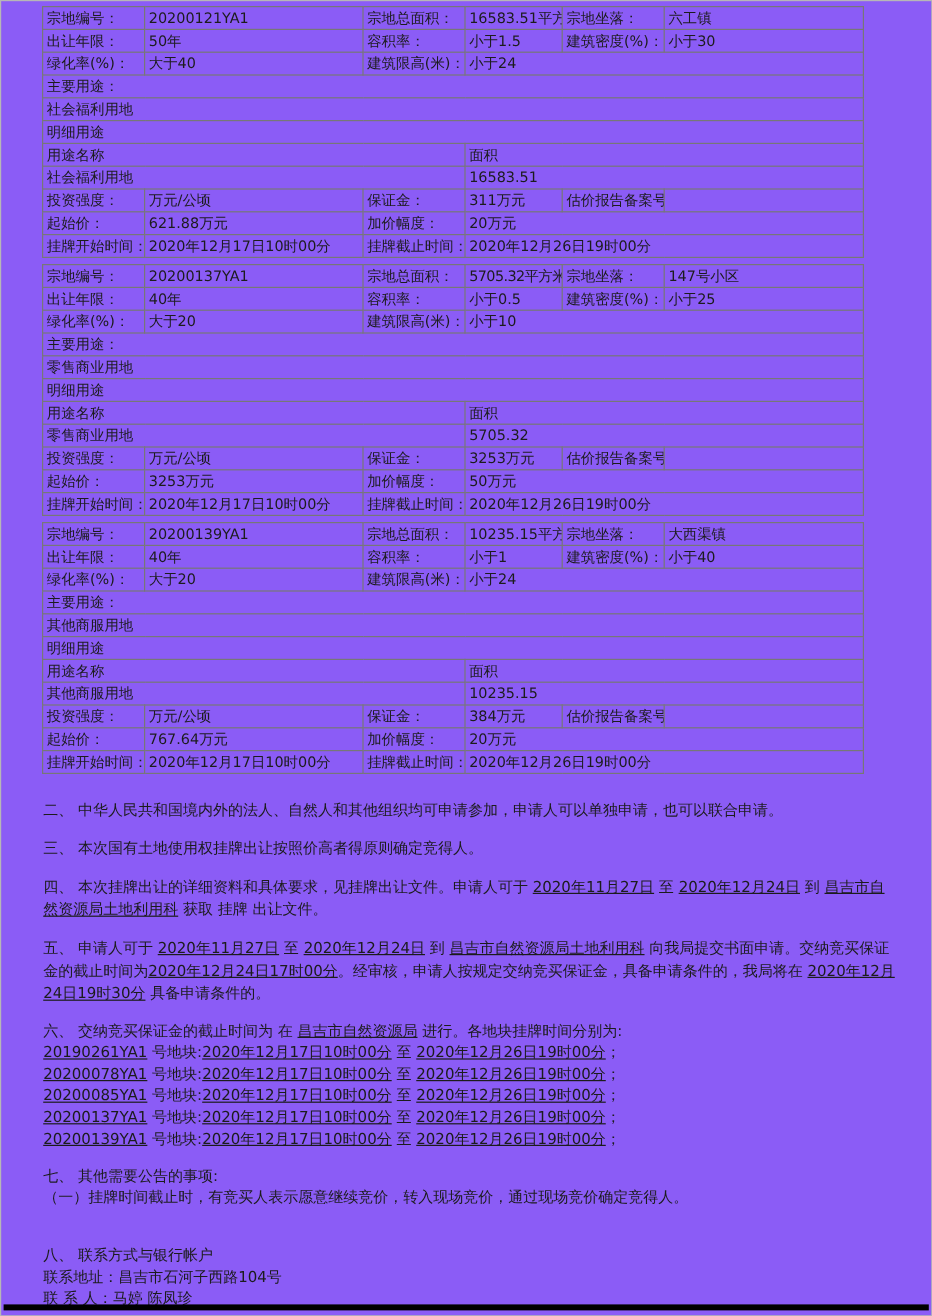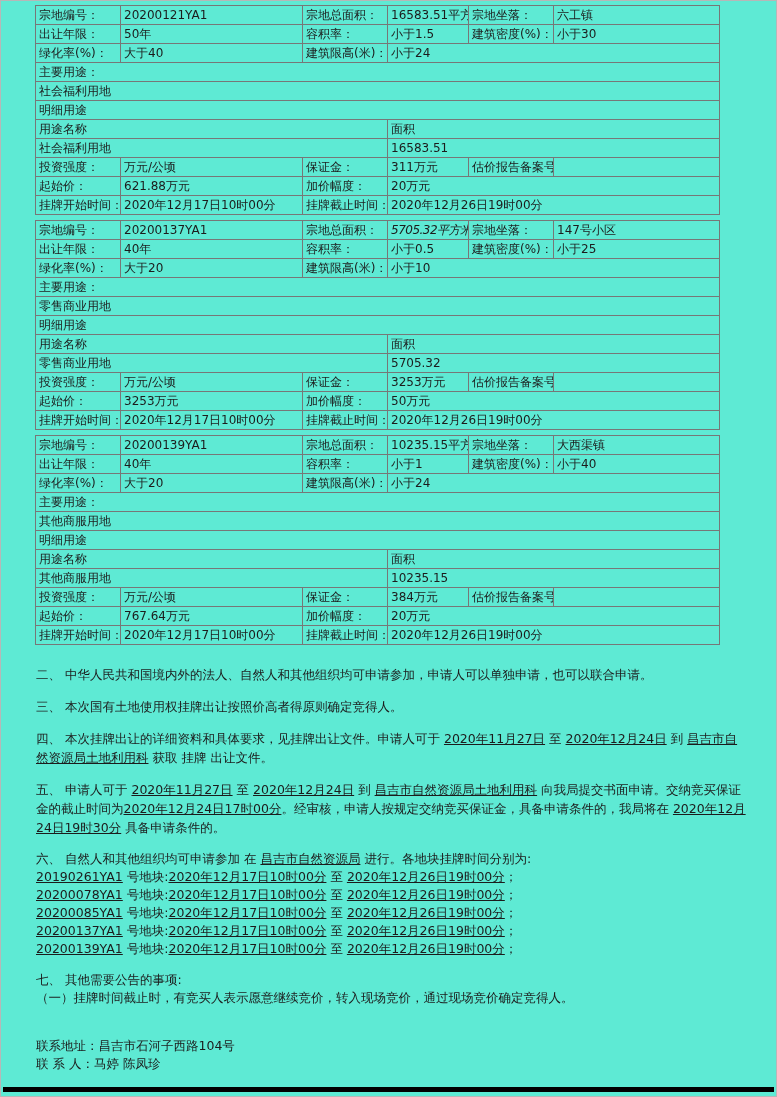--- a/index.html
+++ b/index.html
@@ -1,20 +1,20 @@
 <!DOCTYPE html>
 <html><head>
 <meta charset="utf-8">
 <style>
   html,body { margin:0; padding:0; background:#fff; }
   .page {
     position:relative;
     width:775px; height:1095px;
     border:1px solid #b7b7b7;
-    background:#5eead4;
+    background:#8b5cf6;
     font-family:"DejaVu Sans", sans-serif;
     color:#1c1c1c;
     overflow:hidden;
   }
   .tables { margin:4px 0 0 34px; }
   table.parcel {
     border-collapse:collapse;
     table-layout:fixed;
     width:684px;
     margin-bottom:5px;
@@ -33,21 +33,20 @@
   td.wrap {
     white-space:normal;
     word-break:break-all;
     line-height:13px;
     font-size:11px;
   }
   td.nw {
     white-space:nowrap;
     font-size:11px;
     letter-spacing:-0.5px;
-    font-style:italic;
   }
   .content { margin:20px 30px 0 35px; font-size:12.5px; }
   .para { line-height:19px; margin:0 0 13px 0; }
   .line { line-height:18px; margin:0; }
   .u { text-decoration:underline; }
   .bottom-bar {
     position:absolute;
     left:2px; right:2px; bottom:4px;
     height:5px;
     background:#000;
@@ -278,34 +277,35 @@
 
   </div>
 
   <div class="content">
     <p class="para"><span>二、 中华人民共和国境内外的法人、自然人和其他组织均可申请参加，申请人可以单独申请，也可以联合申请。</span></p>
     <p class="para"><span>三、 本次国有土地使用权挂牌出让按照价高者得原则确定竞得人。</span></p>
     <p class="para"><span>四、 本次挂牌出让的详细资料和具体要求，见挂牌出让文件。申请人可于 </span><span class="u">2020年11月27日</span><span> 至 </span><span class="u">2020年12月24日</span><span> 到 </span><span class="u">昌吉市自然资源局土地利用科</span><span> 获取 挂牌 出让文件。</span></p>
     <p class="para"><span>五、 申请人可于 </span><span class="u">2020年11月27日</span><span> 至 </span><span class="u">2020年12月24日</span><span> 到 </span><span class="u">昌吉市自然资源局土地利用科</span><span> 向我局提交书面申请。交纳竞买保证金的截止时间为</span><span class="u">2020年12月24日17时00分</span><span>。经审核，申请人按规定交纳竞买保证金，具备申请条件的，我局将在 </span><span class="u">2020年12月24日19时30分</span><span> 具备申请条件的。</span></p>
 
     <div style="margin-bottom:13px;">
-      <div class="line"><span>六、 自然人和其他组织均可申请参加 在 </span><span class="u">昌吉市自然资源局</span><span> 进行。各地块挂牌时间分别为:</span></div>
+      <div class="line"><span>六、 交纳竞买保证金的截止时间为 在 </span><span class="u">昌吉市自然资源局</span><span> 进行。各地块挂牌时间分别为:</span></div>
       <div class="line"><span class="u">20190261YA1</span><span> 号地块:</span><span class="u">2020年12月17日10时00分</span><span> 至 </span><span class="u">2020年12月26日19时00分</span><span>；</span></div>
       <div class="line"><span class="u">20200078YA1</span><span> 号地块:</span><span class="u">2020年12月17日10时00分</span><span> 至 </span><span class="u">2020年12月26日19时00分</span><span>；</span></div>
       <div class="line"><span class="u">20200085YA1</span><span> 号地块:</span><span class="u">2020年12月17日10时00分</span><span> 至 </span><span class="u">2020年12月26日19时00分</span><span>；</span></div>
       <div class="line"><span class="u">20200137YA1</span><span> 号地块:</span><span class="u">2020年12月17日10时00分</span><span> 至 </span><span class="u">2020年12月26日19时00分</span><span>；</span></div>
       <div class="line"><span class="u">20200139YA1</span><span> 号地块:</span><span class="u">2020年12月17日10时00分</span><span> 至 </span><span class="u">2020年12月26日19时00分</span><span>；</span></div>
     </div>
 
     <div style="margin-bottom:30px;">
       <div class="line">七、 其他需要公告的事项:</div>
       <div class="line">（一）挂牌时间截止时，有竞买人表示愿意继续竞价，转入现场竞价，通过现场竞价确定竞得人。</div>
     </div>
 
     <div>
+      <div class="line">八、 联系方式与银行帐户</div>
       <div class="line">联系地址：昌吉市石河子西路104号</div>
       <div class="line">联 系 人：马婷 陈凤珍</div>
 
     </div>
   </div>
 
   <div class="bottom-bar"></div>
 
 </div>
 

